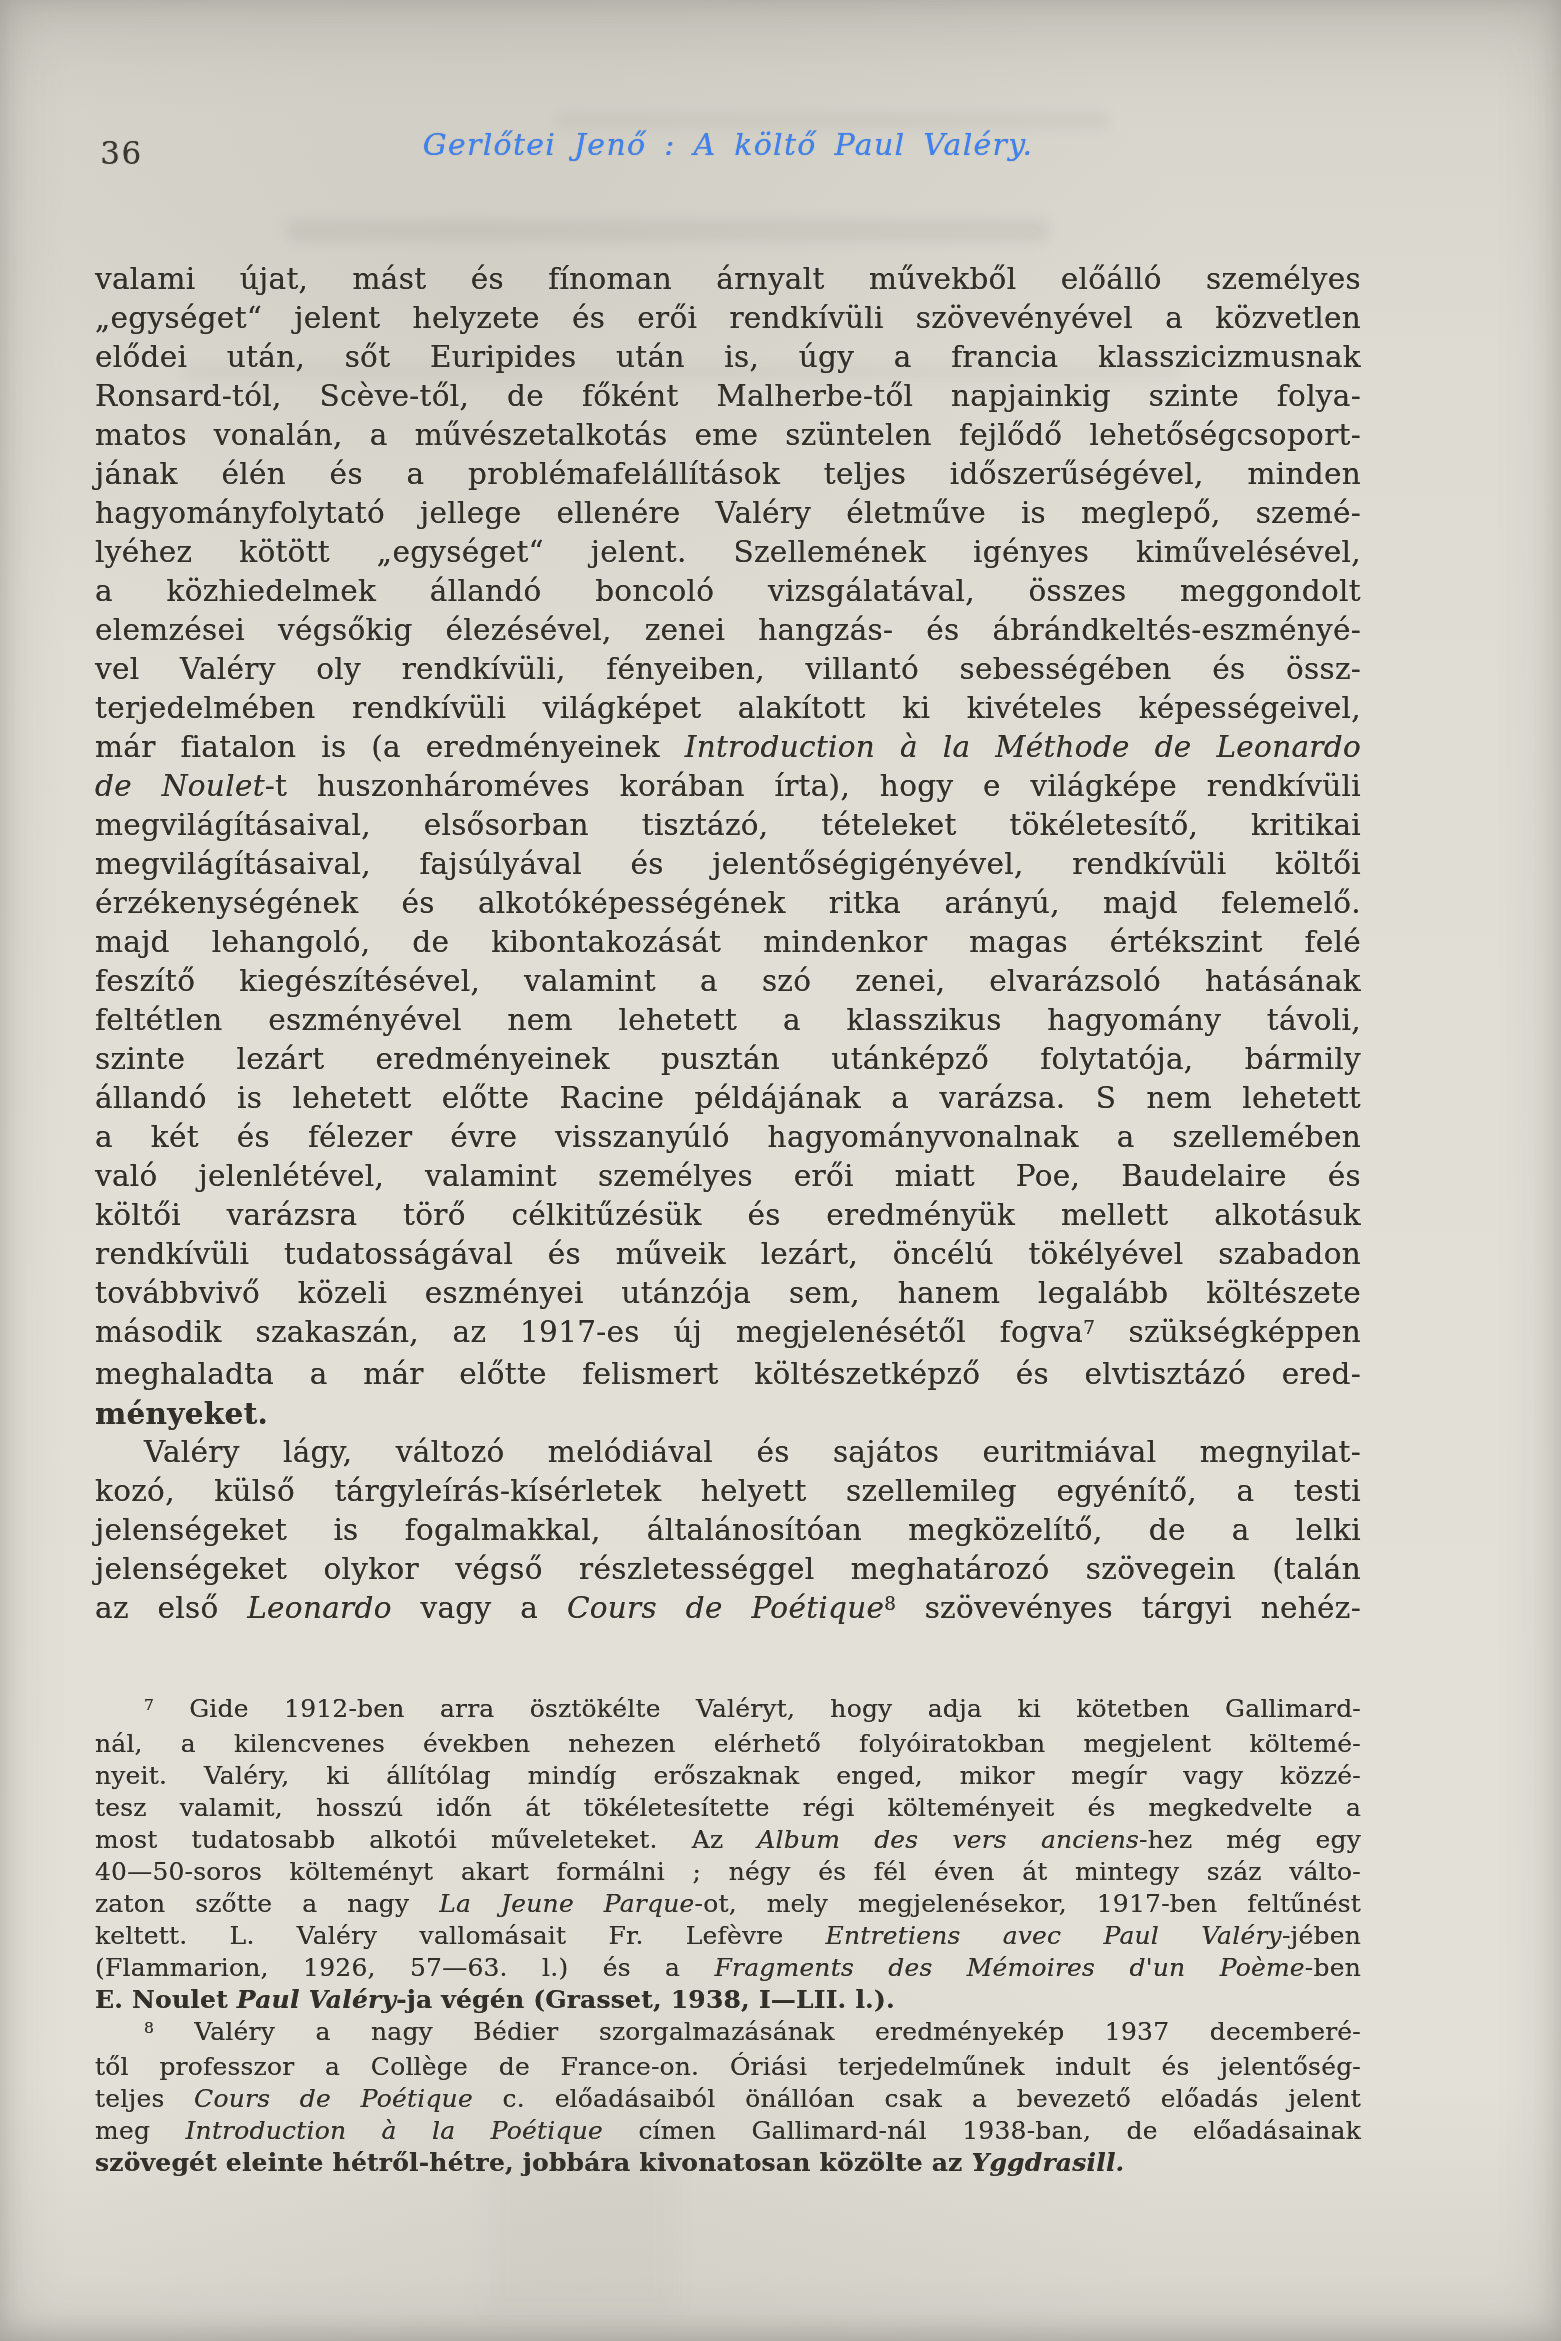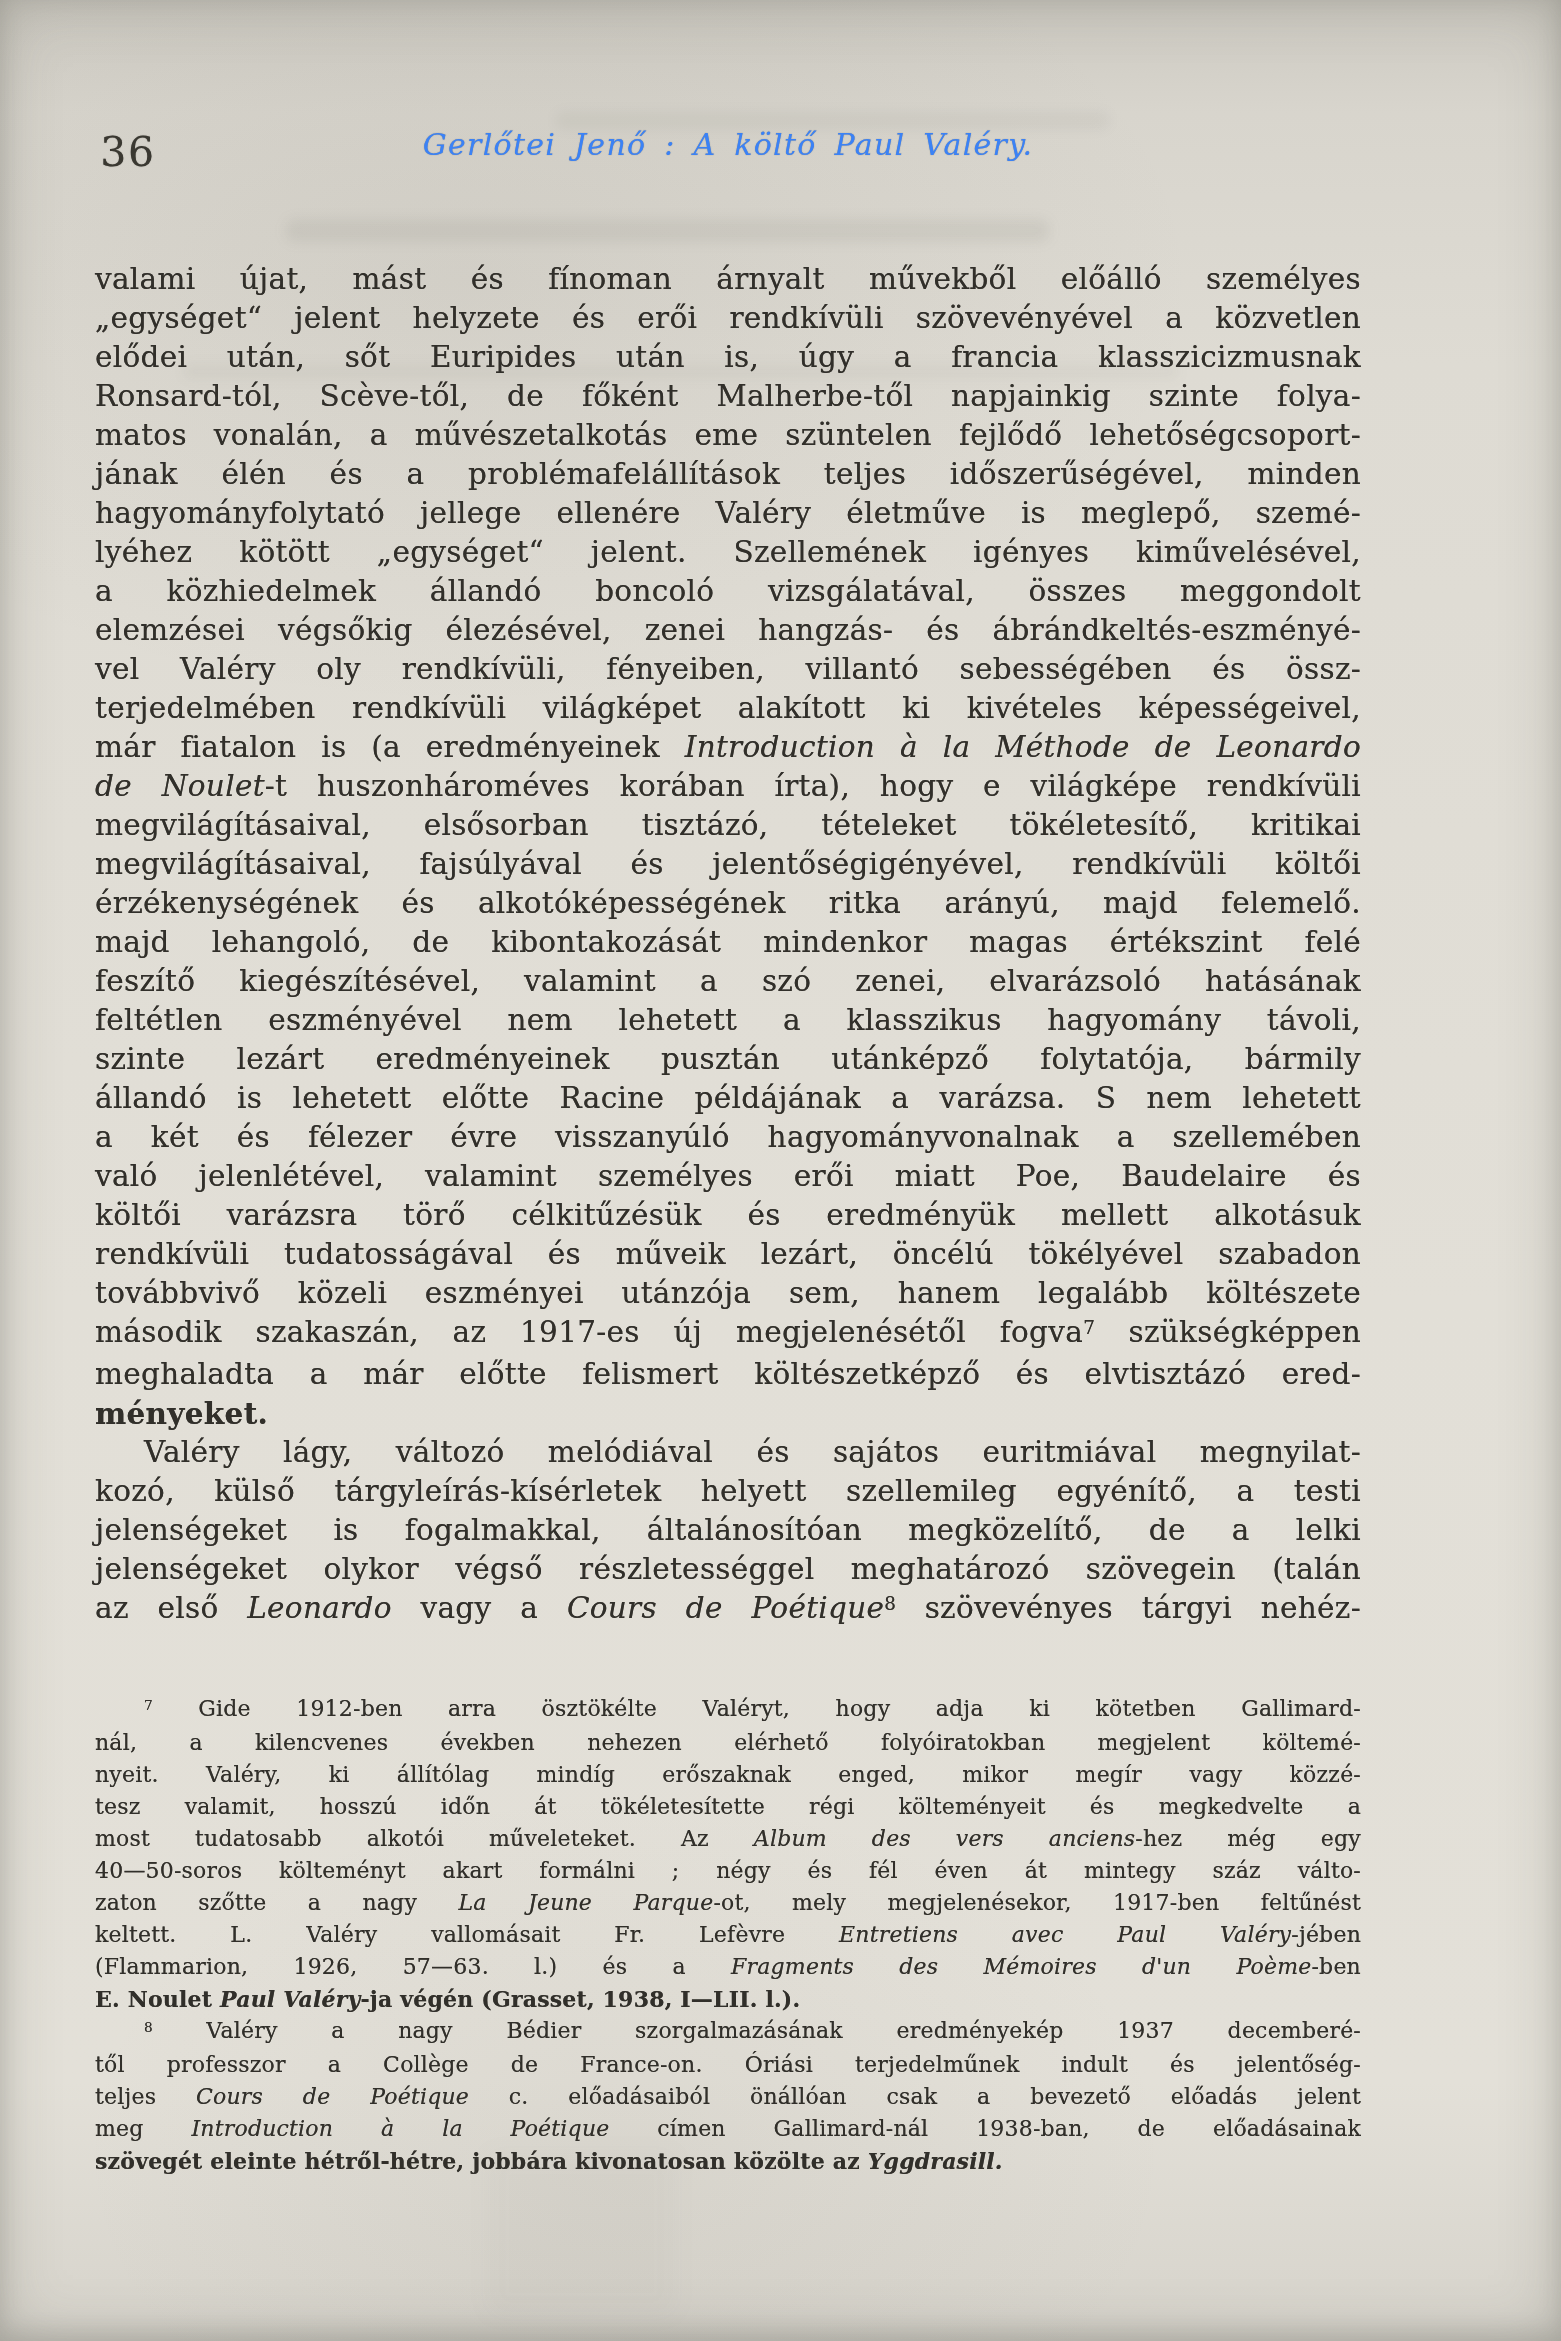--- a/index.html
+++ b/index.html
@@ -17,37 +17,37 @@
       linear-gradient(180deg,#ccc9c1 0px,#d8d5cd 113px,#dedbd3 364px,#e2dfd7 1301px,#e3e0d8 2082px,#d6d3cb 2342px);
   }
   .page{position:absolute;inset:0;}
   .vignette{position:absolute;inset:0;pointer-events:none;
     box-shadow:inset 0 0 61px rgba(90,88,78,0.28), inset 0 -8.7px 22px rgba(80,78,70,0.18);}
   .header{
     position:absolute;top:127px;left:95px;width:1266px;height:45px;
     text-align:center;
   }
   .pagenum{
-    position:absolute;left:5.2px;top:1px;
-    font-size:41px;letter-spacing:1.7px;font-style:normal;
+    position:absolute;left:5.2px;top:8px;
+    font-size:31px;letter-spacing:1.7px;font-style:normal;
     color:#3a3831;text-shadow:0 0 0.9px rgba(58,56,49,.55);
   }
   .runtitle{
     display:inline-block;
     font-style:italic;font-size:30px;letter-spacing:1.3px;word-spacing:7px;
     color:#3b82f6;text-shadow:0 0 1px rgba(64,61,54,.5);
   }
   .body-text{
     position:absolute;top:260px;left:95px;width:1266px;
     font-size:29.5px;line-height:39px;letter-spacing:0.3px;
     text-shadow:0 0 0.5px rgba(49,47,42,.75);
   }
   .footnotes{
     position:absolute;top:1693px;left:95px;width:1266px;
-    font-size:22px;line-height:32px;letter-spacing:0.2px;
+    font-size:25px;line-height:32px;letter-spacing:0.2px;
     text-shadow:0 0 0.4px rgba(49,47,42,.7);
   }
   .tline{text-align:justify;text-align-last:justify;}
   .tline.lastline{text-align-last:left;font-weight:bold;}
   .tline.indent{text-indent:49px;}
   .it{font-style:italic;}
   .sup{font-size:0.62em;position:relative;top:-0.45em;letter-spacing:0;}
   .smudge{position:absolute;pointer-events:none;border-radius:8.7px;
     background:rgba(110,108,98,0.10);filter:blur(6px);}
   #smudge1{top:219px;left:286px;width:763px;height:22.6px;}

